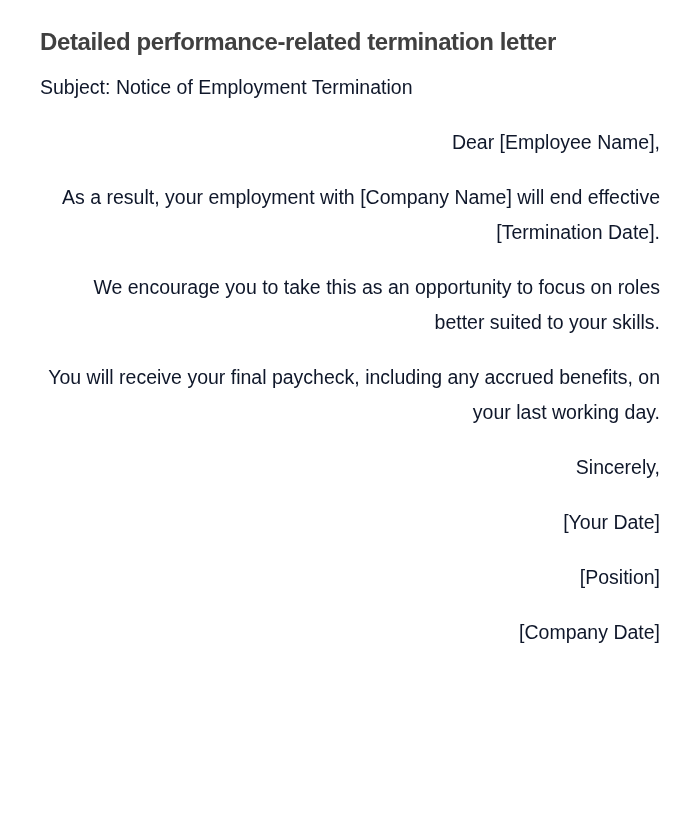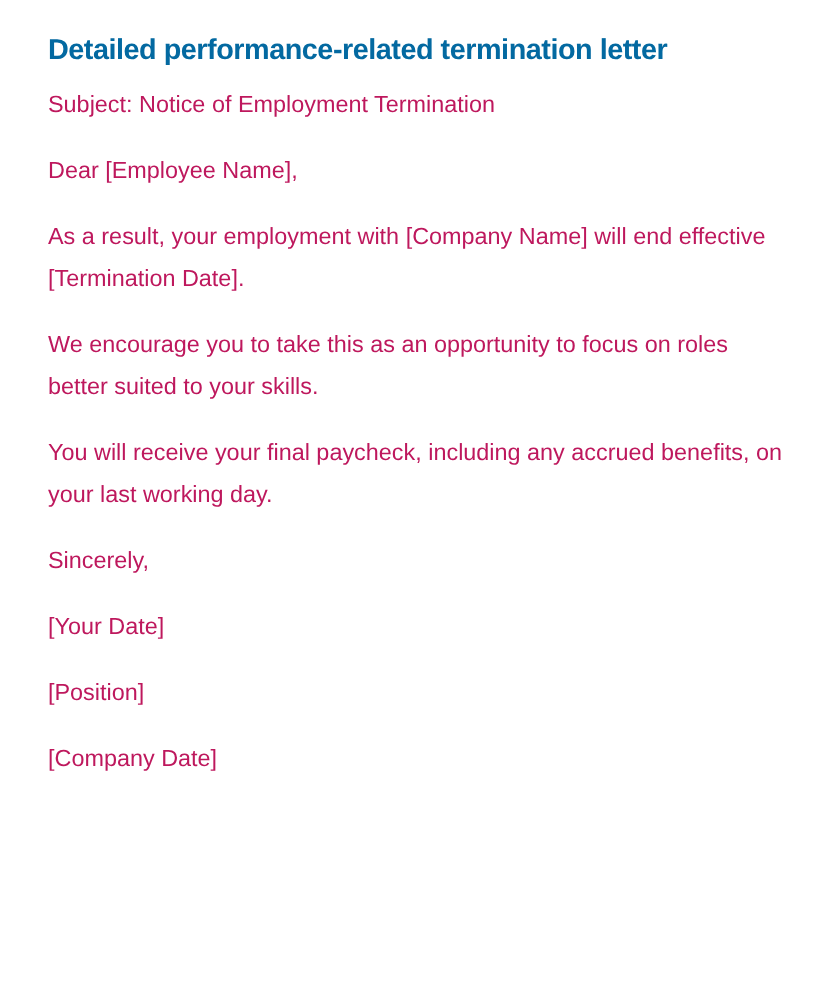--- a/index.html
+++ b/index.html
@@ -1,21 +1,21 @@
 <!DOCTYPE html>
 <html><head>
 <meta charset="utf-8">
 <style>
   html, body { margin: 0; padding: 0; background: #ffffff; }
   body { width: 700px; height: 822px; overflow: hidden; }
   .page { padding: 24px 40px 0 40px; color: #1a1a1a; font-family: "Liberation Sans", sans-serif; }
-  .title { font-family: "Liberation Sans", sans-serif; font-weight: bold; font-size: 24px; color: #0369a1; margin: 2px 0 0 0; line-height: 32px; letter-spacing: -0.4px; }
-  .p { font-size: 19.5px; line-height: 35px; margin: 0; color: #be185d; }
+  .title { font-family: "Liberation Sans", sans-serif; font-weight: bold; font-size: 24px; color: #404040; margin: 2px 0 0 0; line-height: 32px; letter-spacing: -0.4px; }
+  .p { font-size: 19.5px; line-height: 35px; margin: 0; color: #0f172a; }
   .subject { margin-top: 12px; }
-  .gap { margin-top: 20px; }
+  .gap { margin-top: 20px; text-align: right; }
 </style>
 </head>
 <body>
 
 <div class="page">
   <h1 class="title">Detailed performance-related termination letter</h1>
   <p class="p subject">Subject: Notice of Employment Termination</p>
   <p class="p gap">Dear [Employee Name],</p>
   <p class="p gap">As a result, your employment with [Company Name] will end effective [Termination Date].</p>
   <p class="p gap">We encourage you to take this as an opportunity to focus on roles better suited to your skills.</p>

